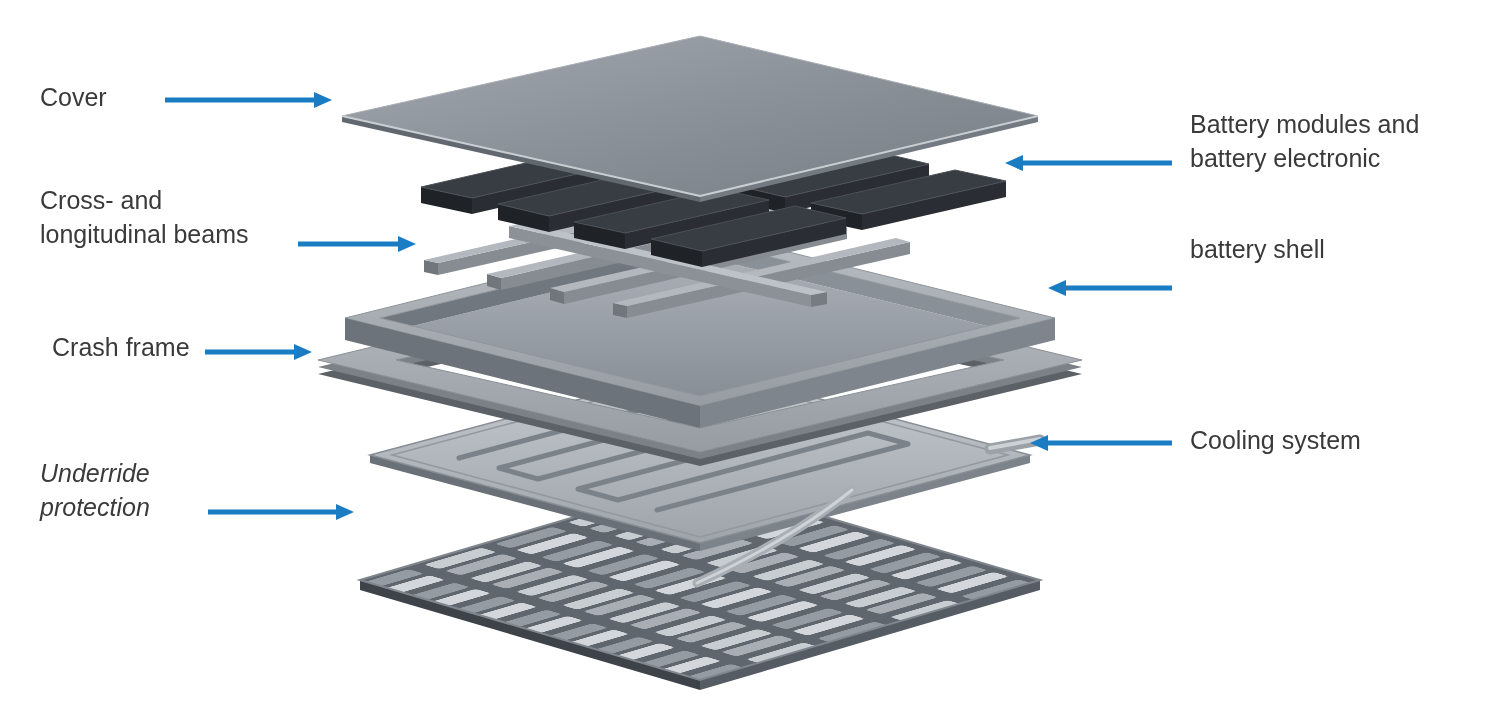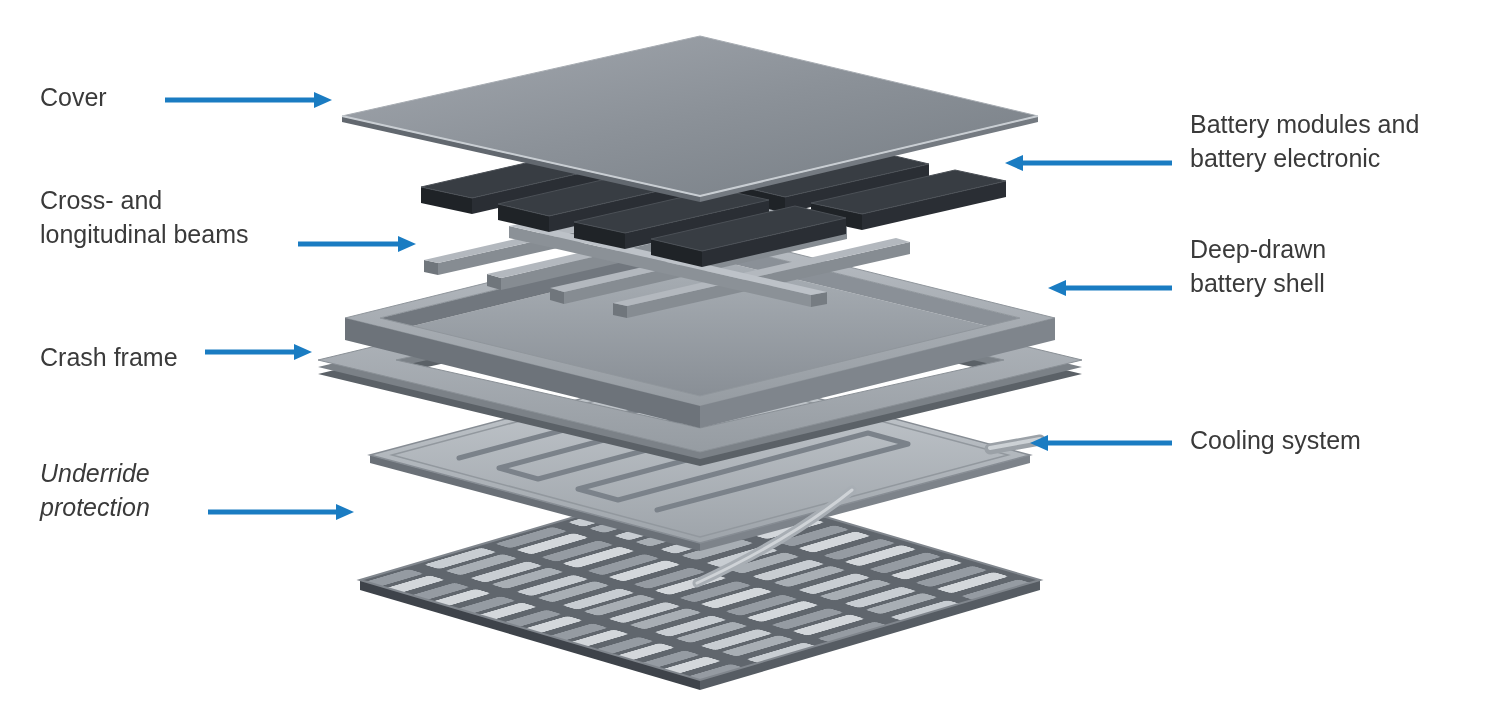--- a/index.html
+++ b/index.html
@@ -203,25 +203,24 @@
     <span>Cross- and</span>
     <span>longitudinal beams</span>
   </div>
 
   <div class="label" style="left:1190px; top:107px;">
     <span>Battery modules and</span>
     <span>battery electronic</span>
   </div>
 
   <div class="label" style="left:1190px; top:232px;">
-    <span>Deep-drawn</span>
     <span>battery shell</span>
   </div>
 
-  <div class="label" style="left:40px; top:330px;margin-top:10px;">
+  <div class="label" style="left:52px; top:330px;">
     <span>Crash frame</span>
   </div>
 
   <div class="label" style="left:1190px; top:423px;text-align:center;">
     <span>Cooling system</span>
   </div>
 
   <div class="label" style="left:40px; top:456px;font-style:italic;">
     <span>Underride</span>
     <span>protection</span>

